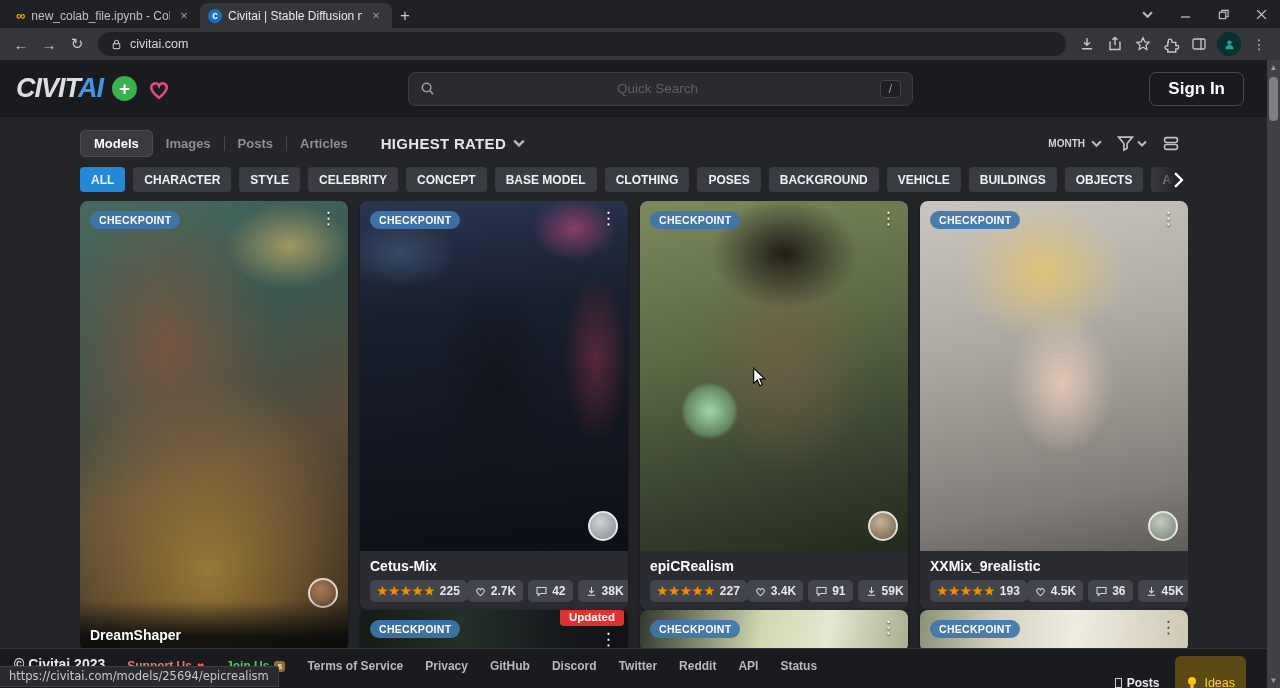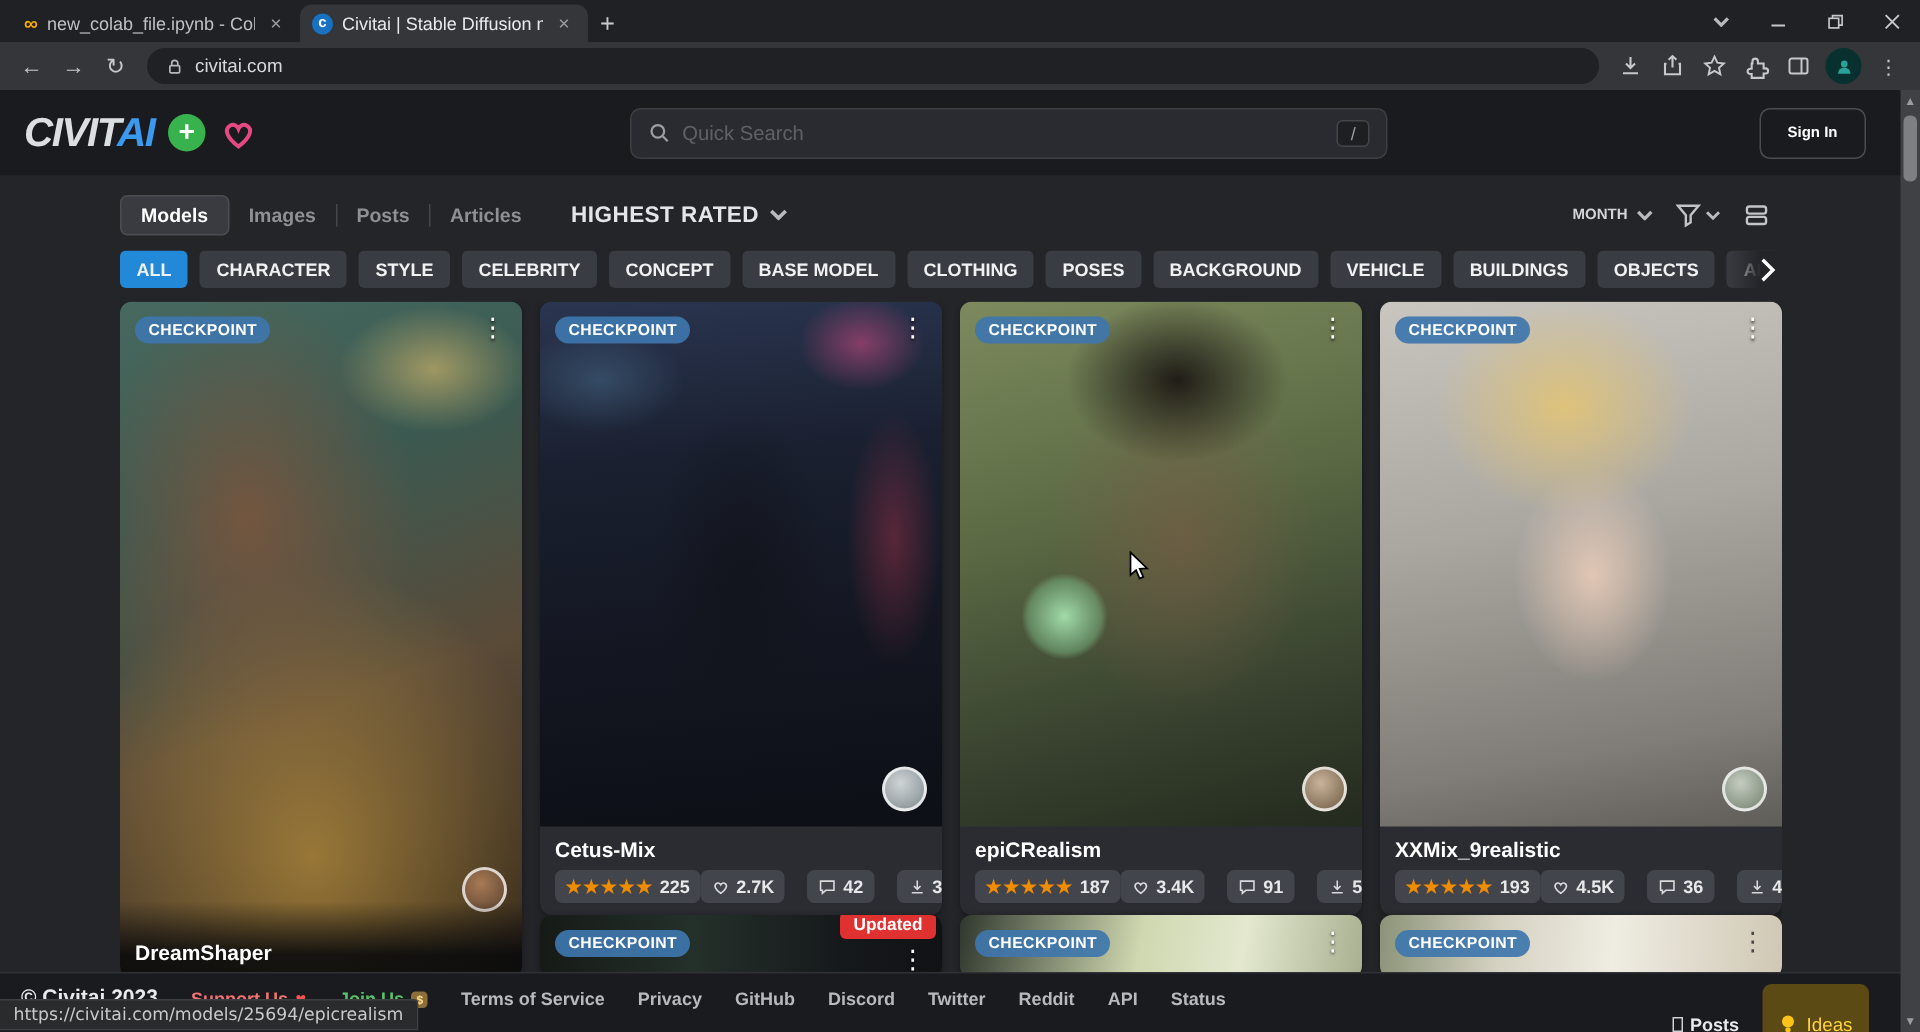--- a/index.html
+++ b/index.html
@@ -35,26 +35,26 @@
   
   .site-header { height:57px; background:#1a1b1f; display:flex; align-items:center; padding:0 16px; }
   .logo { display:flex; align-items:center; gap:9px; }
   .logo-text { font-size:27px; font-weight:800; font-style:italic; letter-spacing:-1px; color:#dcdfe2; }
   .logo-ai { color:#3b9af0; }
   .plus-circle { width:25px; height:25px; border-radius:50%; background:#37b24d; color:#fff;
              display:flex; align-items:center; justify-content:center; font-size:19px; font-weight:bold; line-height:1; }
   .hdr-spacer { flex:1; }
   .searchbox { width:505px; height:34px; background:#2a2b30; border:1px solid #3d3f45; border-radius:7px;
              display:flex; align-items:center; gap:8px; padding:0 11px; }
-  .searchbox input { flex:1; background:transparent; border:none; outline:none; color:#e2e3e5; font-size:13.5px; }
+  .searchbox input { flex:1; background:transparent; border:none; outline:none; color:#e2e3e5; font-size:13.5px;text-align:center; }
   .searchbox input::placeholder { color:#5d6166; }
   .kbd { background:#1e1f23; border:1px solid #44464b; border-radius:4px; padding:1px 8px;
              color:#9b9fa4; font-size:12px; }
   .signin-btn { height:34px; padding:0 18px; border:1px solid #4a4c52; border-radius:7px;
-             color:#fff; font-size:10px; font-weight:bold; margin-right:20px; }
+             color:#fff; font-size:17px; font-weight:bold; margin-right:20px; }
 
   
   .content { height:531px; overflow:hidden; position:relative; background:#242529; }
   .navrow { display:flex; align-items:center; margin:11px 100px 0 80px; height:30px; }
   .seg { display:flex; align-items:center; }
   .seg-item { padding:5px 13px; color:#8f9094; font-size:13px; font-weight:600; }
   .seg-item.active { background:#393b41; border:1px solid #4b4d53; border-radius:5px; color:#fff; }
   .seg-div { width:1px; height:15px; background:#45474c; }
   .sort-btn { display:flex; align-items:center; gap:7px; margin-left:20px; color:#e4e5e7;
              font-size:15px; font-weight:bold; letter-spacing:.3px;justify-content:flex-end; }
@@ -81,21 +81,21 @@
   .kebab { position:absolute; top:6px; right:6px; color:#fff; font-size:17px;
           text-shadow:0 1px 2px rgba(0,0,0,.8); line-height:1; padding:3px 5px; }
   .kebab.dark { color:#4a4a4a; text-shadow:none; }
   .cavatar { position:absolute; right:10px; width:30px; height:30px; border-radius:50%;
           border:2px solid rgba(255,255,255,.75); bottom:10px; }
   .card-footer { padding:7px 10px 8px; }
   .card-title { font-size:14px; font-weight:bold; color:#fff; margin-bottom:6px; }
   .card-stats { display:flex; align-items:center; justify-content:space-between; }
   .pill { background:#43454c; border-radius:5px; height:22px; display:flex; align-items:center;
           gap:4px; padding:0 7px; color:#e7e8ea; font-size:12px; font-weight:bold; }
-  .stat-group { display:flex; gap:15px; }
+  .stat-group { display:flex; gap:5px; }
   .star { color:#f08c00; font-size:12px; letter-spacing:1px; }
   .pill svg { stroke:#d9dadc; stroke-width:1.3; fill:none; }
 
   
   .img-dreamshaper { height:100%; background:
       radial-gradient(90px 60px at 78% 10%, rgba(240,200,110,.55), transparent 70%),
       radial-gradient(150px 200px at 32% 32%, rgba(125,85,60,.85), transparent 75%),
       radial-gradient(220px 260px at 48% 82%, rgba(196,152,62,.65), transparent 75%),
       linear-gradient(160deg, #47695f 0%, #3a5a52 28%, #5a4a38 58%, #2b2116 100%); }
   .img-cetus { background:
@@ -385,21 +385,21 @@
       <div class="card-img img-epic">
         <span class="badge-checkpoint">CHECKPOINT</span>
         <button class="kebab">⋮</button>
         <span class="cavatar av3"></span>
       </div>
       <div class="card-footer">
         <div class="card-title">epiCRealism</div>
         <div class="card-stats">
           <span class="pill">
             <span class="star">★★★★★</span>
-            <b>187</b>
+            <b>227</b>
           </span>
           <span class="stat-group">
             <span class="pill">
               <svg width="13" height="13" viewBox="0 0 16 16">
                   <path d="M8 13C3.5 9.8 2.2 6.8 4.3 5 5.8 3.9 7.4 4.8 8 6 8.6 4.8 10.2 3.9 11.7 5 13.8 6.8 12.5 9.8 8 13Z"></path>
                 </svg>
               <b>3.4K</b>
               </span>
             <span class="pill">
               <svg width="13" height="13" viewBox="0 0 16 16">

